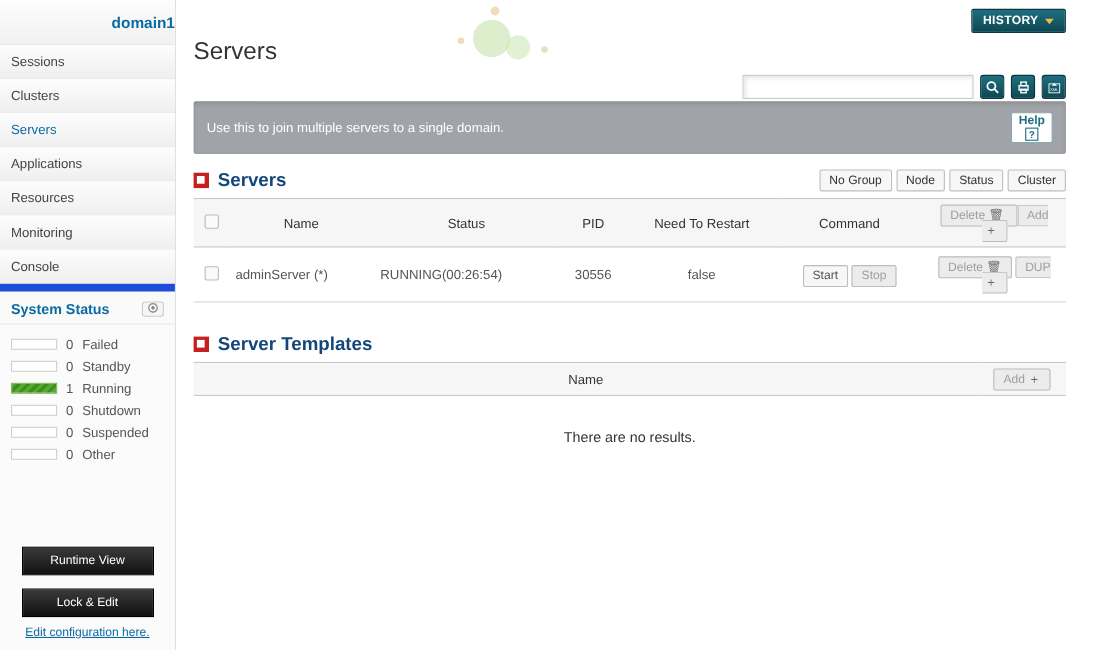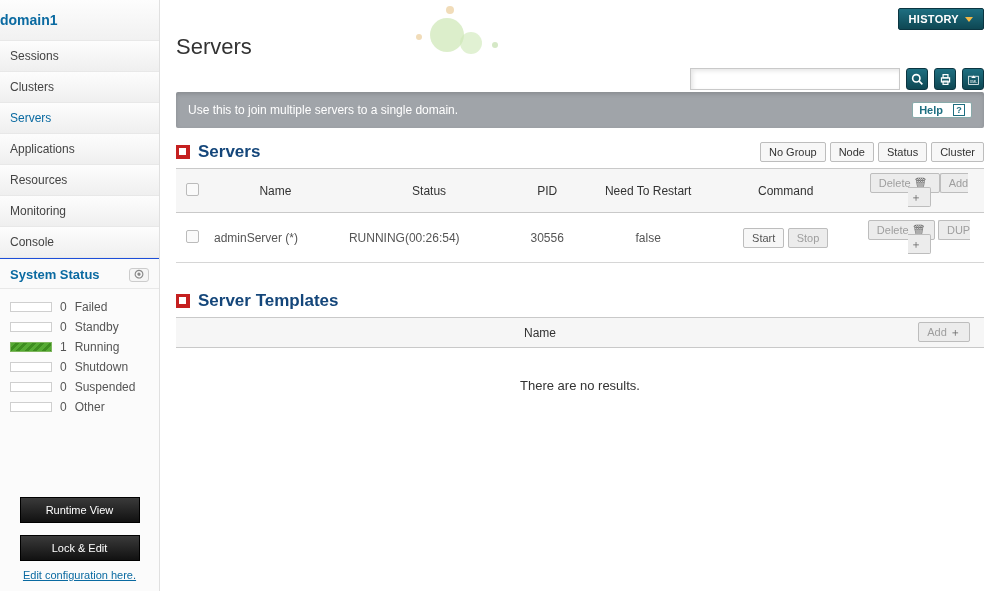--- a/index.html
+++ b/index.html
@@ -19,21 +19,21 @@
   
   .sidebar {
     width: 160px;
     flex: 0 0 160px;
     border-right: 1px solid #e0e0e0;
     display: flex;
     flex-direction: column;
     background: #fbfbfb;
   }
   .domain-title {
-    text-align: left;
+    text-align: right;
     padding: 12px 0;
     color: #0a6aa1;
     font-weight: 600;
     font-size: 14px;
     border-bottom: 1px solid #e8e8e8;
     background: linear-gradient(#fdfdfd, #f1f1f1);
   }
   .nav-list { list-style: none; margin: 0; padding: 0; }
   .nav-item {
     padding: 8px 10px;
@@ -42,21 +42,21 @@
     cursor: pointer;
     color: #444;
   }
   .nav-item.active { color: #0a6aa1; font-weight: 500; }
   .status-header {
     display:flex; align-items:center; justify-content:space-between;
     padding: 8px 10px 6px 10px;
     color: #0a6aa1;
     font-weight: 600;
     font-size: 13px;
-    border-top: 1px solid #1d4ed8;
+    border-top: 7px solid #1d4ed8;
     border-bottom: 1px solid #e8e8e8;
     background: #fafafa;
   }
   .status-toggle {
     display:inline-flex; align-items:center; justify-content:center;
     width:20px; height:14px; border:1px solid #ccc; border-radius:3px;
     background:#f5f5f5; color:#888; font-size:10px;
   }
   .status-list { list-style:none; margin:0; padding: 8px 10px; }
   .status-row { display:flex; align-items:center; gap:8px; padding:3px 0; color:#555; }
@@ -74,21 +74,21 @@
     background: linear-gradient(#3a3a3a, #111);
     color:#fff; font-size:11px; border:1px solid #000; border-radius:0;
     cursor:pointer;
   }
   .edit-link {
     display:block; text-align:center; color:#0a6aa1; font-size:11px;
     text-decoration: underline; margin-top:6px;
   }
 
   
-  .main { flex:1; position:relative; padding: 8px 10px 10px 16px; overflow:hidden; }
+  .main { flex:1; position:relative; padding: 8px 25px 10px 16px; overflow:hidden; }
   .main-bg-dots {
     position:absolute; left:200px; top:4px; width:160px; height:60px; pointer-events:none;
   }
   .dot { position:absolute; border-radius:50%; opacity:.6; }
   .dot.a { width:34px;height:34px; background:#d8ecc5; left:70px; top:14px; opacity:.9;}
   .dot.b { width:22px;height:22px; background:#cde8b5; left:100px; top:28px; }
   .dot.c { width:8px;height:8px; background:#e7c48b; left:86px; top:2px; }
   .dot.d { width:6px;height:6px; background:#e7c48b; left:56px; top:30px; }
   .dot.e { width:6px;height:6px; background:#b9d8a0; left:132px; top:38px;}
 
@@ -116,21 +116,21 @@
   .page-title { font-size:22px; color:#333; margin: 4px 0 8px 0; font-weight:400;}
   .info-banner {
     background:#a0a4a9; color:#fff; padding:10px 12px;
     display:flex; align-items:center; justify-content:space-between;
     border-radius:2px; margin-top:2px;
     box-shadow: inset 0 2px 4px rgba(0,0,0,.15);
   }
   .help-btn {
     background:#fff; color:#1e6f81; font-size:11px; font-weight:700;
     padding:1px 6px; border:1px solid #8aa; border-radius:2px;
-    display:inline-flex; align-items:center; gap:10px; cursor:pointer;
+    display:inline-flex; align-items:center; gap:0; cursor:pointer;flex-direction:column;
   }
   .help-q {
     display:inline-flex; width:12px;height:12px;border:1px solid #1e6f81;align-items:center;justify-content:center;font-size:9px;
   }
 
   .section-titlebar {
     display:flex; justify-content:space-between; align-items:center;
     margin-top:14px;
   }
   .section-title { display:flex; align-items:center; gap:8px; color:#14467a; font-size:17px; font-weight:600;}

